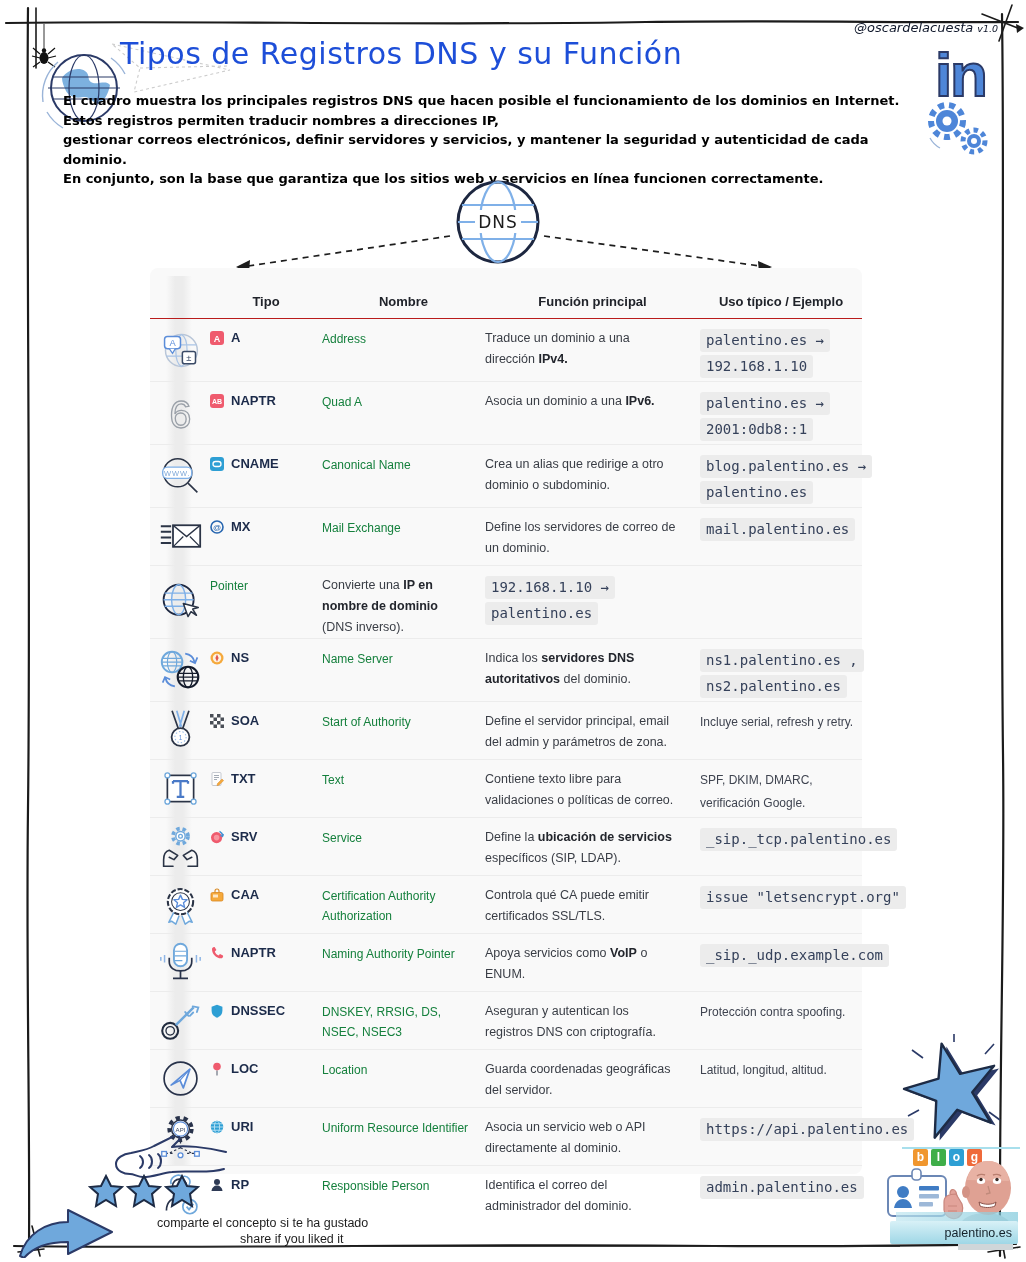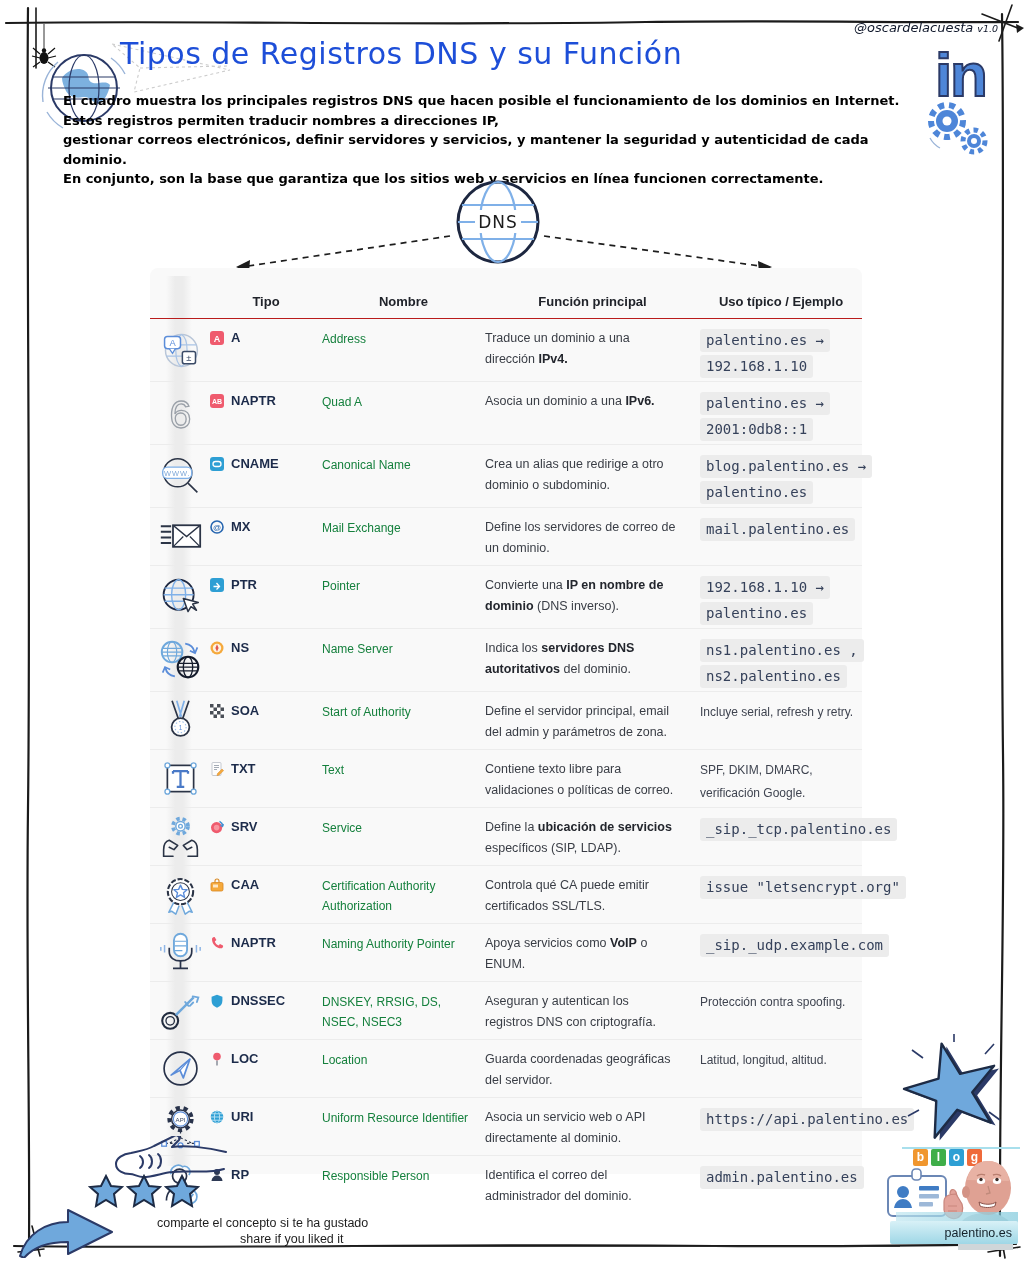--- a/index.html
+++ b/index.html
@@ -261,29 +261,20 @@
         </div>
         <div class="t-grid t-row">
           <div class="c-icon">
             <svg viewBox="0 0 48 48">
               <circle cx="22" cy="21" r="16" fill="none" stroke="#1d2740" stroke-width="2"></circle>
               <ellipse cx="22" cy="21" rx="7.5" ry="16" fill="none" stroke="#7fb0e8" stroke-width="1.5"></ellipse>
               <path d="M7 14h30M6 21h32M7 28h30" stroke="#7fb0e8" stroke-width="1.5" fill="none"></path>
               <path d="M27 25l5 14 3.2-5.2 5.8 3.8-4-6.6 6-1.6z" fill="#fff" stroke="#2b3446" stroke-width="1.6" stroke-linejoin="round"></path>
             </svg>
           </div>
-          <div class="c-tipo">
-            <span class="blade">
-              <svg viewBox="0 0 14 14">
-                <rect width="14" height="14" rx="3" fill="#2e9fd4"></rect>
-                <path d="M3.5 8.5h5M6.5 5l3 3.5-3 3" fill="none" stroke="#fff" stroke-width="1.3"></path>
-              </svg>
-            </span>
-            <span class="tname">PTR</span>
-          </div>
           <div class="c-nombre">Pointer</div>
           <div class="c-func">Convierte una <b>IP en nombre de dominio</b> (DNS inverso).</div>
           <div class="c-ej">
             <div class="ln"><span class="chip">192.168.1.10 →</span></div>
             <div class="ln"><span class="chip">palentino.es</span></div>
           </div>
         </div>
         <div class="t-grid t-row">
           <div class="c-icon">
             <svg viewBox="0 0 48 48">

